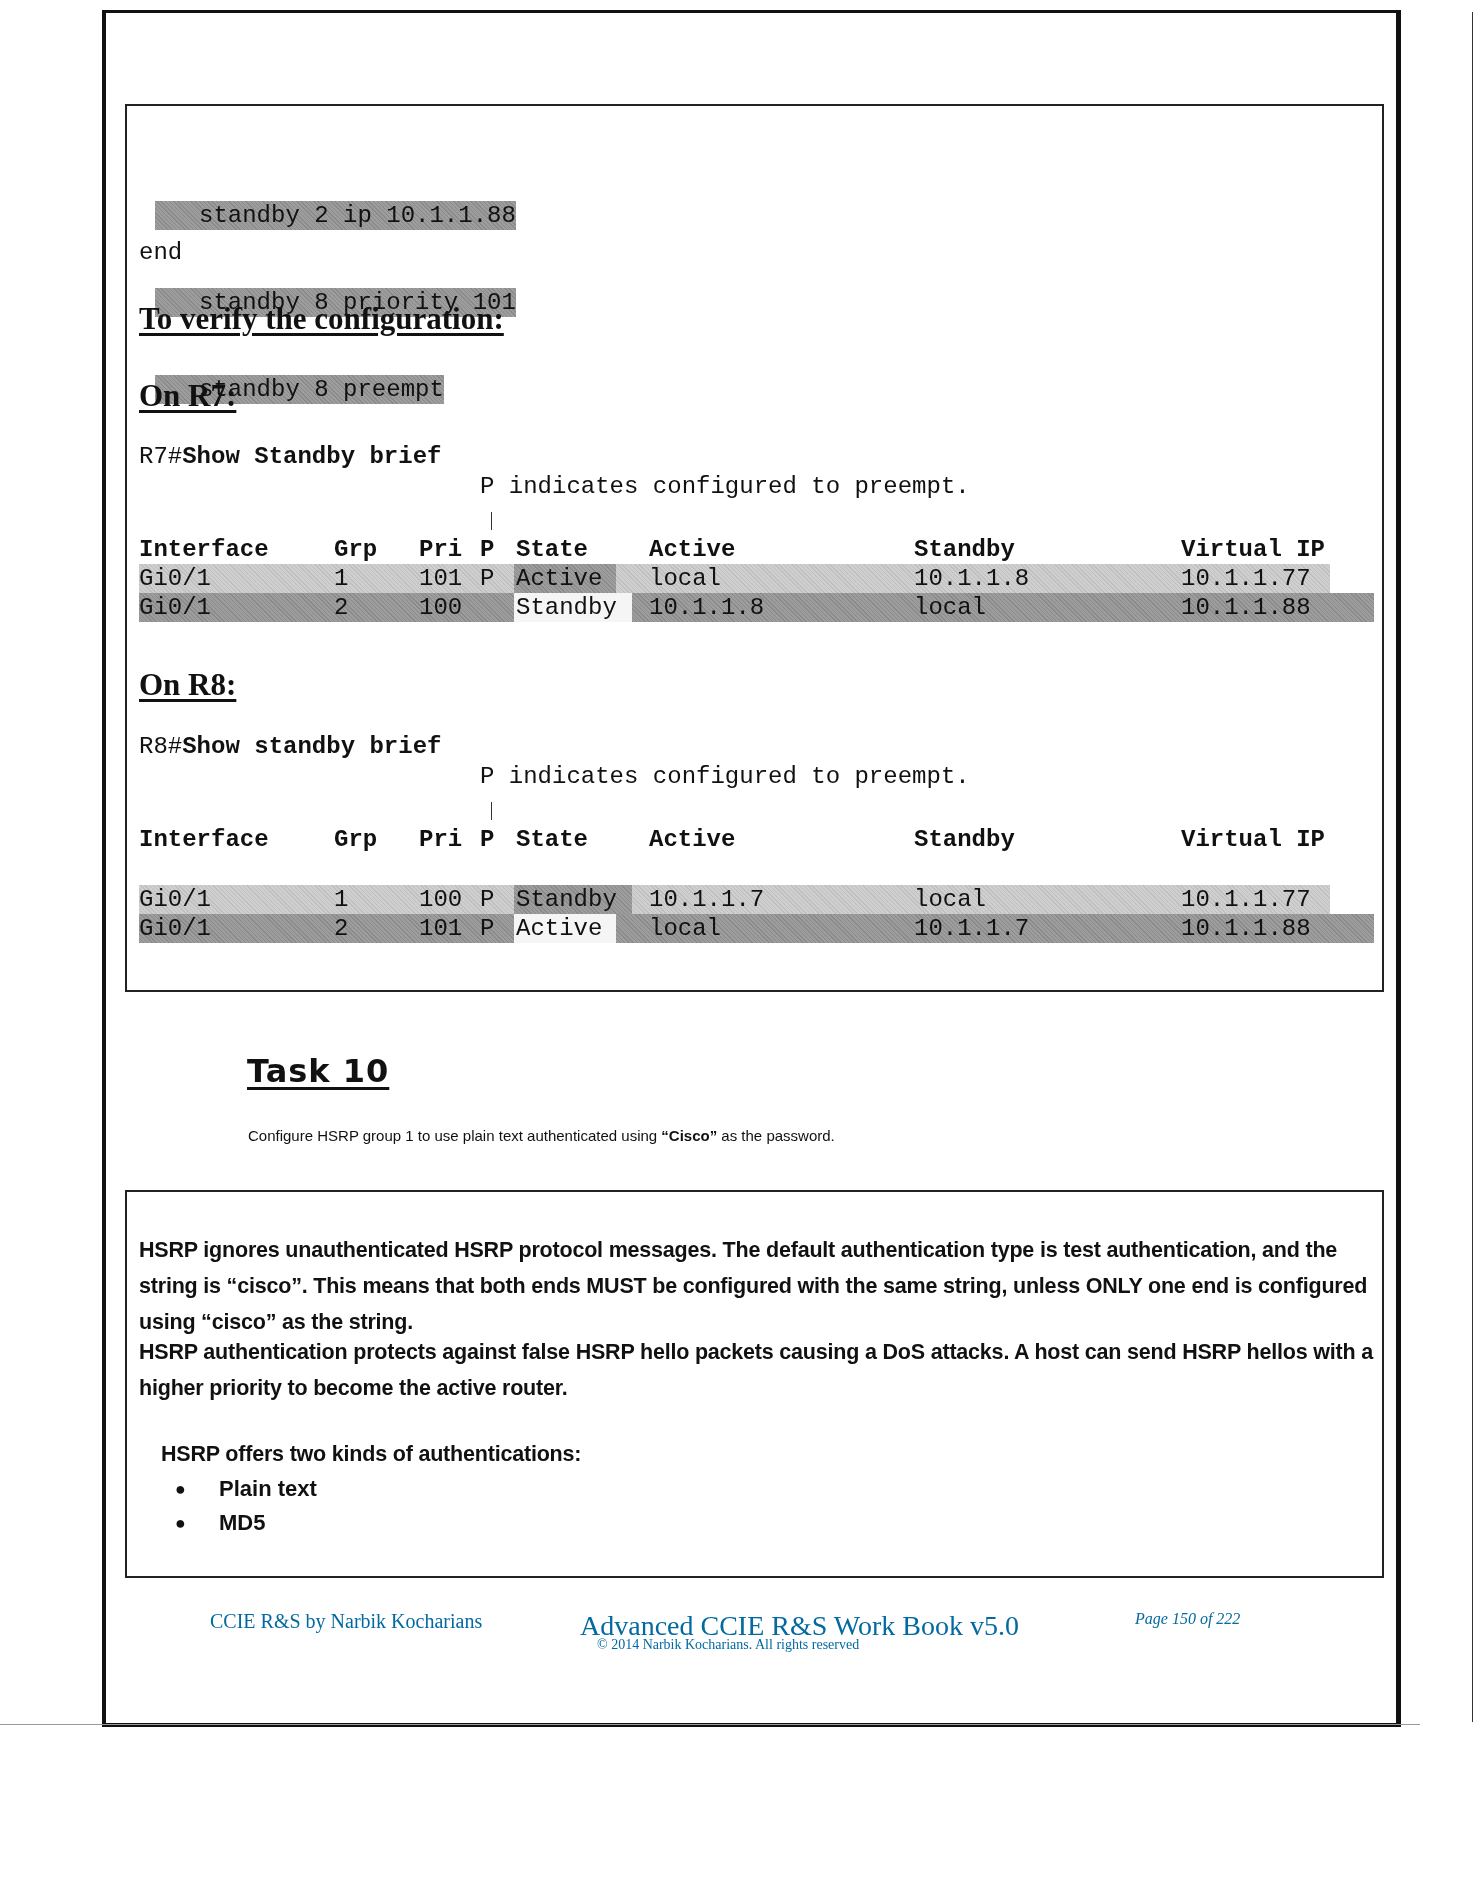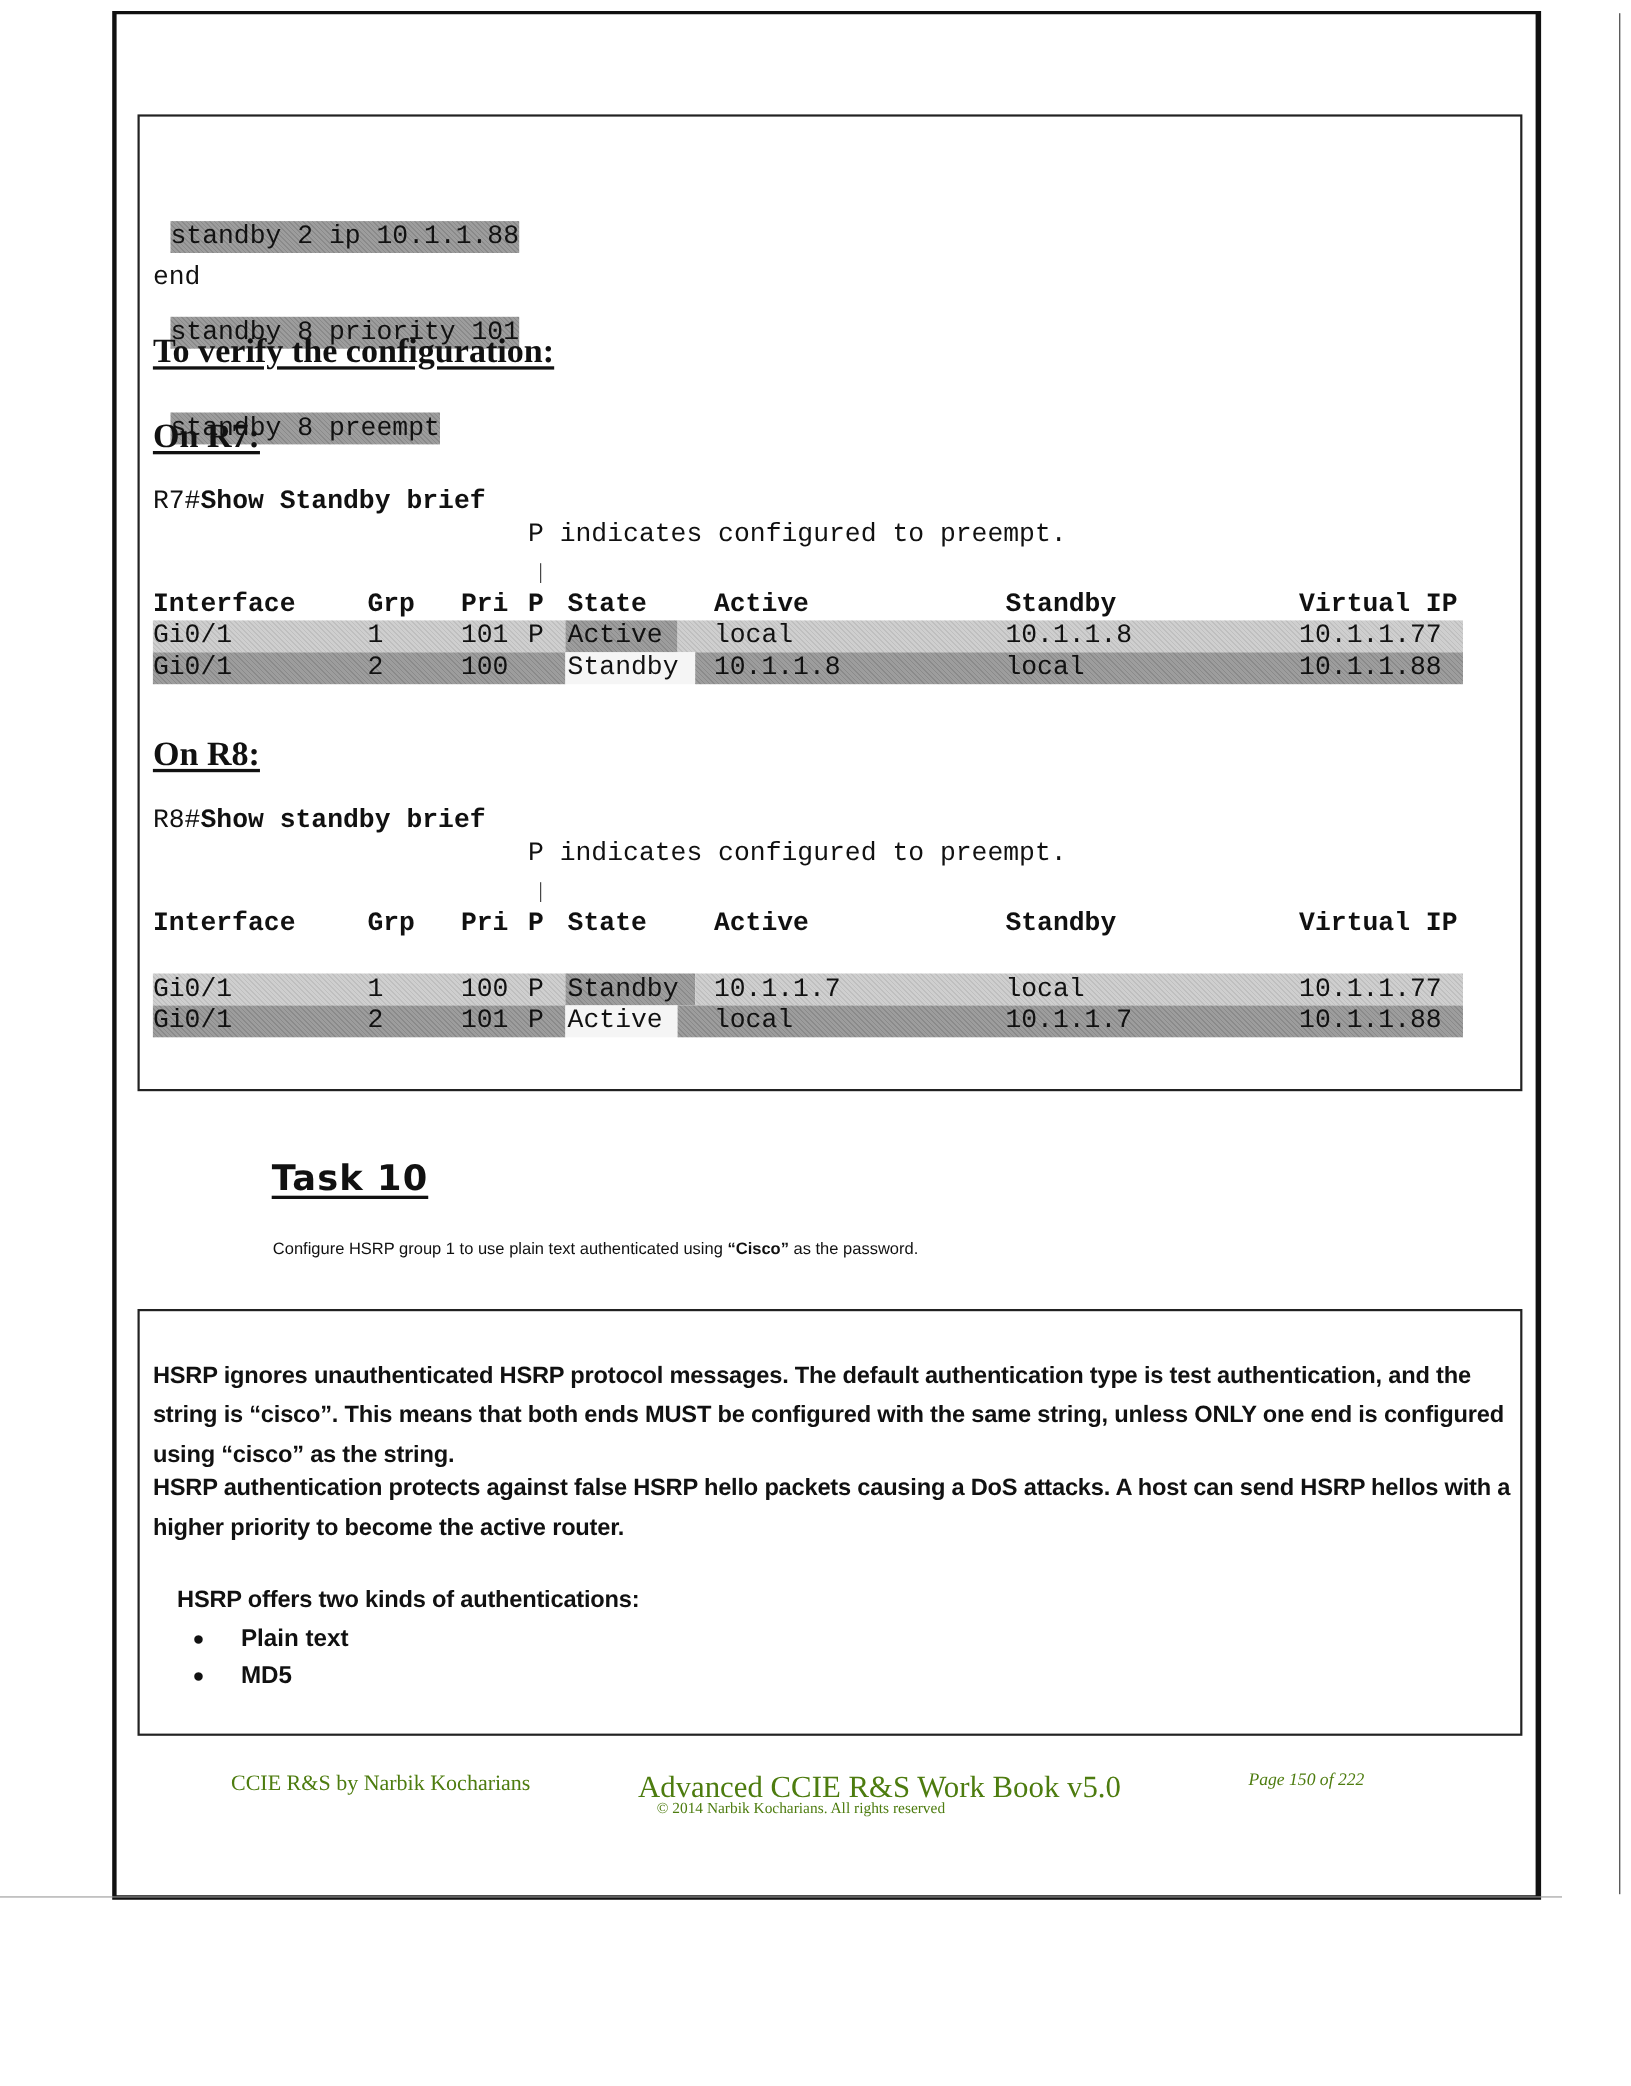--- a/index.html
+++ b/index.html
@@ -26,20 +26,21 @@
 
     .mono { font-family: "Liberation Mono", monospace; font-size: 24px; line-height: 29px; white-space: pre; }
     .mono b { font-weight: bold; }
     .hl-light {
       background-color: #cfcfcf;
       background-image: repeating-linear-gradient(45deg, rgba(0,0,0,0.08) 0 1px, transparent 1px 3px);
     }
     .hl-dark {
       background-color: #9d9d9d;
       background-image: repeating-linear-gradient(45deg, rgba(0,0,0,0.12) 0 1px, transparent 1px 3px);
+      padding-left: 44px;
     }
     .hl-white { background: #f5f5f5; }
 
     .cfg { position: absolute; left: 155px; top: 143px; }
     .cfg .line { display: block; }
     .cfg .shaded { display: inline-block; }
     .end-line { position: absolute; left: 139px; top: 238px; }
 
     .heading {
       position: absolute; font-family: "Liberation Serif", serif; font-weight: bold; font-size: 31px;
@@ -81,21 +82,21 @@
       font-weight: bold; font-size: 21.5px; line-height: 36px; color: #111; letter-spacing: -0.2px;
     }
     .p1 { top: 1232px; }
     .p2 { top: 1334px; }
     .p3 { top: 1436px; margin-left: 22px; }
     .bullets { position: absolute; left: 175px; top: 1472px; font-family: "Liberation Sans", sans-serif; font-weight: bold; font-size: 22px; }
     .bullet-item { height: 34px; line-height: 34px; position: relative; }
     .bullet-dot { position: absolute; left: 0; top: 0; font-size: 18px; }
     .bullet-label { position: absolute; left: 44px; top: 0; white-space: nowrap; }
 
-    .footer { position: absolute; font-family: "Liberation Serif", serif; color: #4d7c0f; }
+    .footer { position: absolute; font-family: "Liberation Serif", serif; color: #0369a1; }
     .f-left { left: 210px; top: 1610px; font-size: 20px; }
     .f-center { left: 580px; top: 1610px; font-size: 28px; }
     .f-copy { left: 597px; top: 1637px; font-size: 14px; }
     .f-right { left: 1135px; top: 1610px; font-size: 16px; font-style: italic; }
   </style>
 </head>
 <body>
 
 <div class="outer-frame"></div>
 <div class="right-edge-line"></div>

